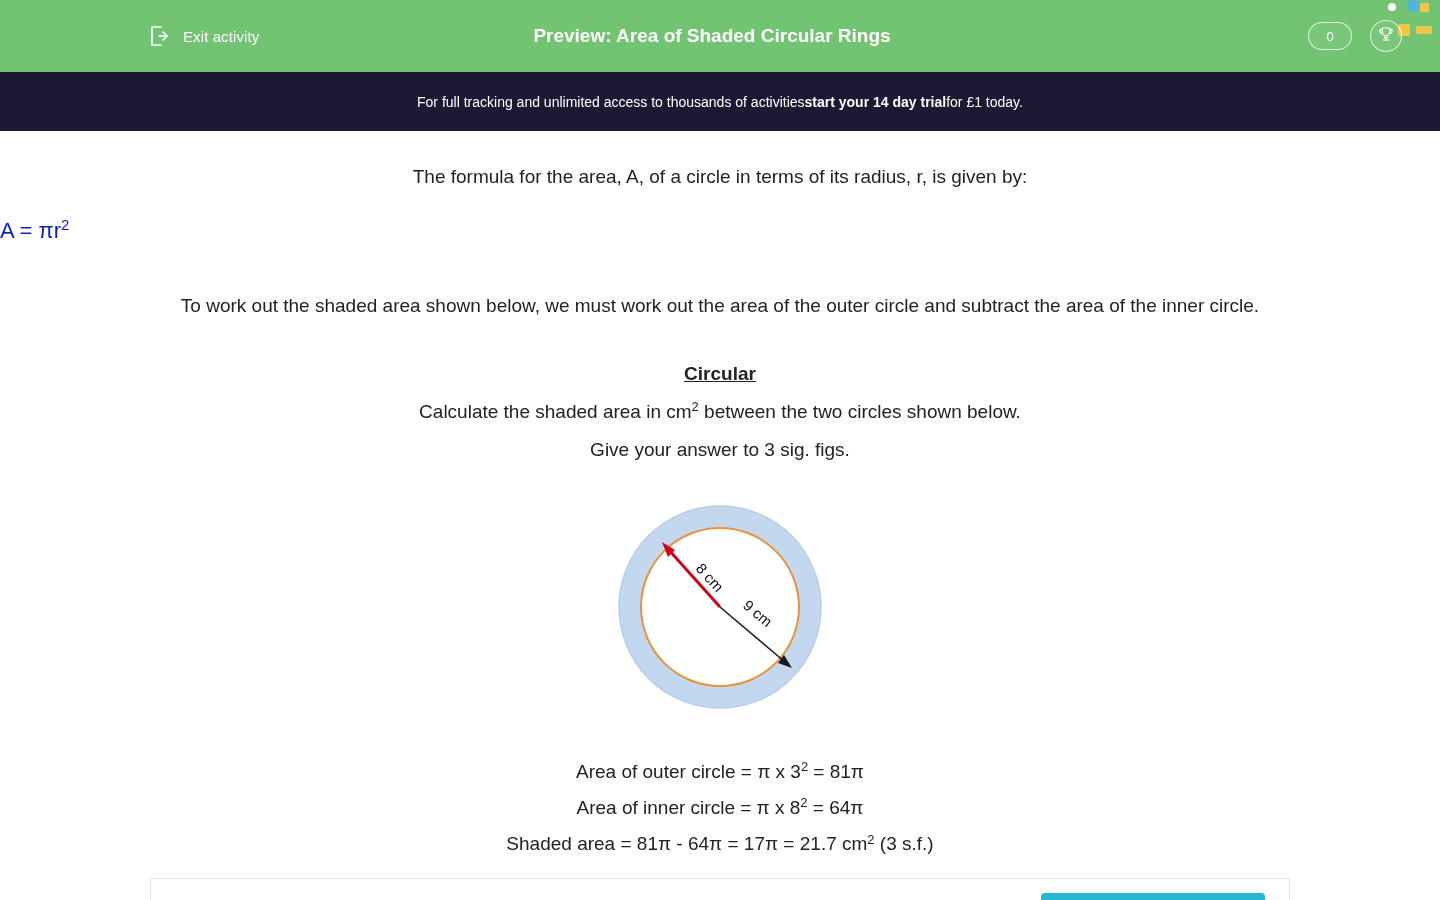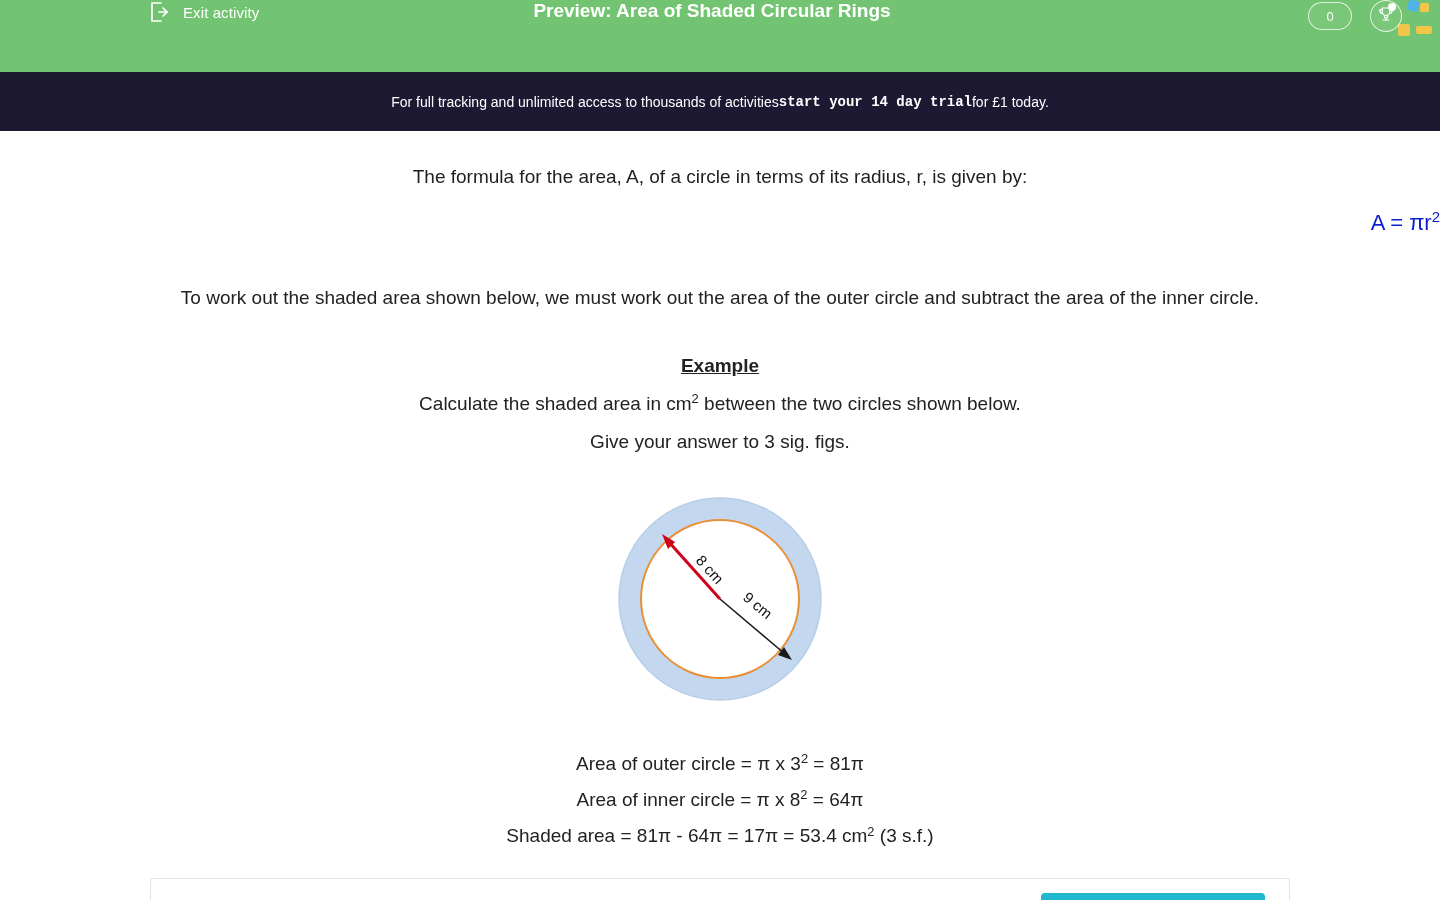--- a/index.html
+++ b/index.html
@@ -10,21 +10,21 @@
     font-family: "Liberation Sans", sans-serif;
     overflow: hidden;
   }
 
   
   .topbar {
     position: relative;
     height: 72px;
     background: #72c472;
     display: flex;
-    align-items: flex-start;
+    align-items: center;
     padding: 0 24px;
     gap: 20px;
   }
   .exit-group {
     display: flex;
     align-items: center;
     gap: 11px;
     margin-left: 124px;
     cursor: pointer;
   }
@@ -80,38 +80,38 @@
   
   .promo {
     height: 59px;
     background: #1d1933;
     color: #ffffff;
     display: flex;
     align-items: center;
     justify-content: center;
     font-size: 14px;
   }
-  .promo b { font-weight: 700; font-family: Liberation Mono, monospace; }
+  .promo b { font-weight: 700; }
 
   
   .content {
     padding-top: 30px;
     color: #222;
   }
   .line {
     text-align: center;
     font-size: 19px;
     line-height: 31px;
     color: #1f1f1f;
   }
   .formula {
-    text-align: right;
+    text-align: left;
     font-size: 22px;
     color: #0b1fd0;
-    margin-top: 16px;
+    margin-top: 24px;
   }
   .para {
     width: 1120px;
     margin: 0 auto;
     text-align: center;
     font-size: 19px;
     line-height: 31px;
     margin-top: 46px;
   }
   .heading {
@@ -218,21 +218,21 @@
 <div class="content">
 
   <div class="line">The formula for the area, A, of a circle in terms of its radius, r, is given by:</div>
 
   <div class="formula">
     <span>A = πr</span><sup>2</sup>
   </div>
 
   <div class="para">To work out the shaded area shown below, we must work out the area of the outer circle and subtract the area of the inner circle.</div>
 
-  <div class="heading">Example</div>
+  <div class="heading">Circular</div>
 
   <div class="sub">
     <span>Calculate the shaded area in cm</span><sup>2</sup><span> between the two circles shown below.</span>
   </div>
   <div class="sub">Give your answer to 3 sig. figs.</div>
 
   <div class="figure-wrap">
     <svg width="220" height="220" viewBox="0 0 220 220">
       <circle cx="110" cy="110" r="101" fill="#c3d7ef" stroke="#b8cde8" stroke-width="1.5"></circle>
       <circle cx="110" cy="110" r="79" fill="#ffffff" stroke="#e8913a" stroke-width="2"></circle>
@@ -251,20 +251,20 @@
 
     <div class="ans-line" style="margin-top:8px">
       <span>Area of outer circle = π x 3</span><sup>2</sup><span> = 81π</span>
     </div>
 
     <div class="ans-line">
       <span>Area of inner circle = π x 8</span><sup>2</sup><span> = 64π</span>
     </div>
 
     <div class="ans-line">
-      <b>Shaded area</b><span> = 81π - 64π = 17π = </span><b>53.4 cm</b><b><sup>2</sup></b><span> (3 s.f.)</span>
+      <b>Shaded area</b><span> = 81π - 64π = 17π = </span><b>21.7 cm</b><b><sup>2</sup></b><span> (3 s.f.)</span>
     </div>
   </div>
 </div>
 
 <div class="bottom-card">
   <div class="bottom-btn"></div>
 </div>
 
 </body></html>

